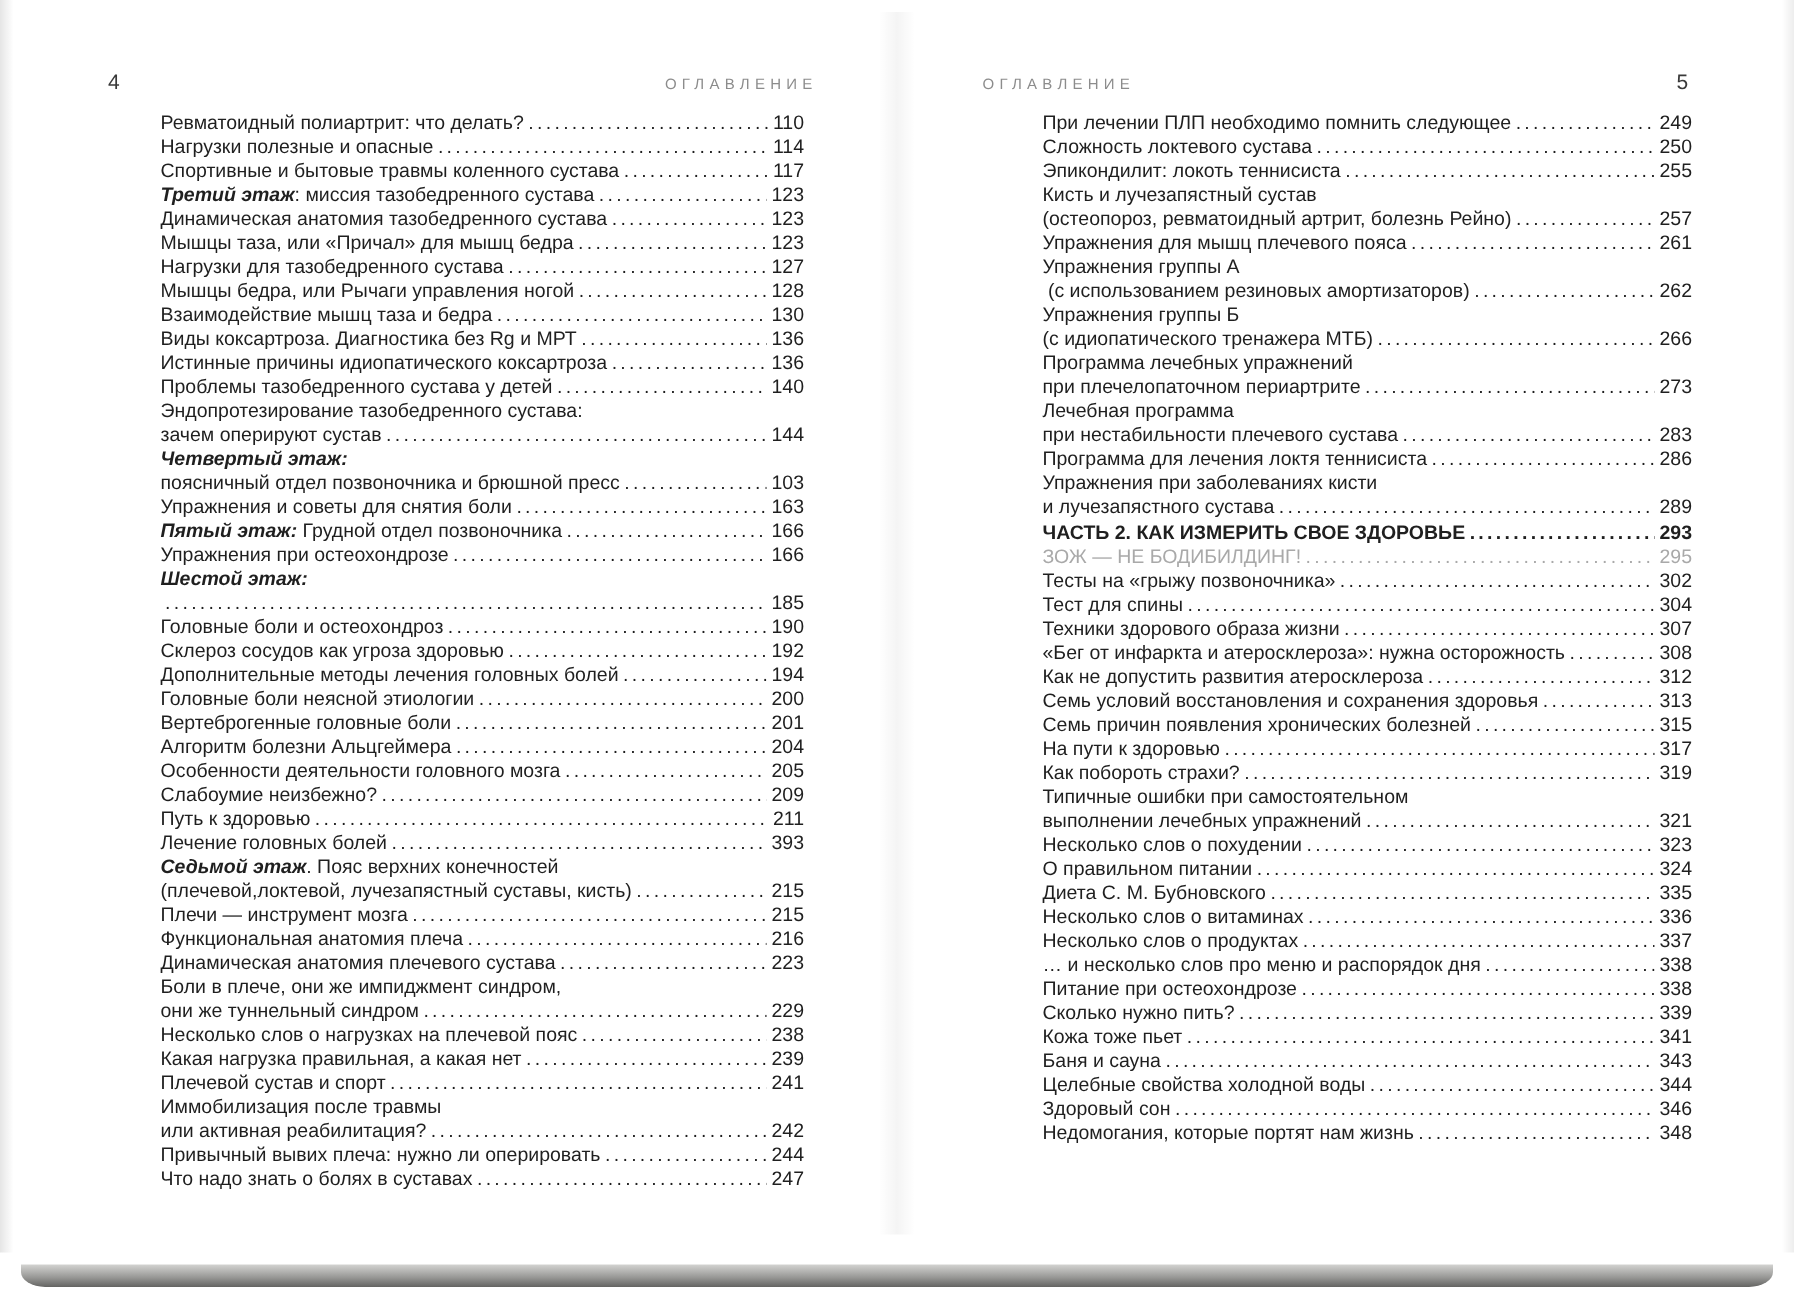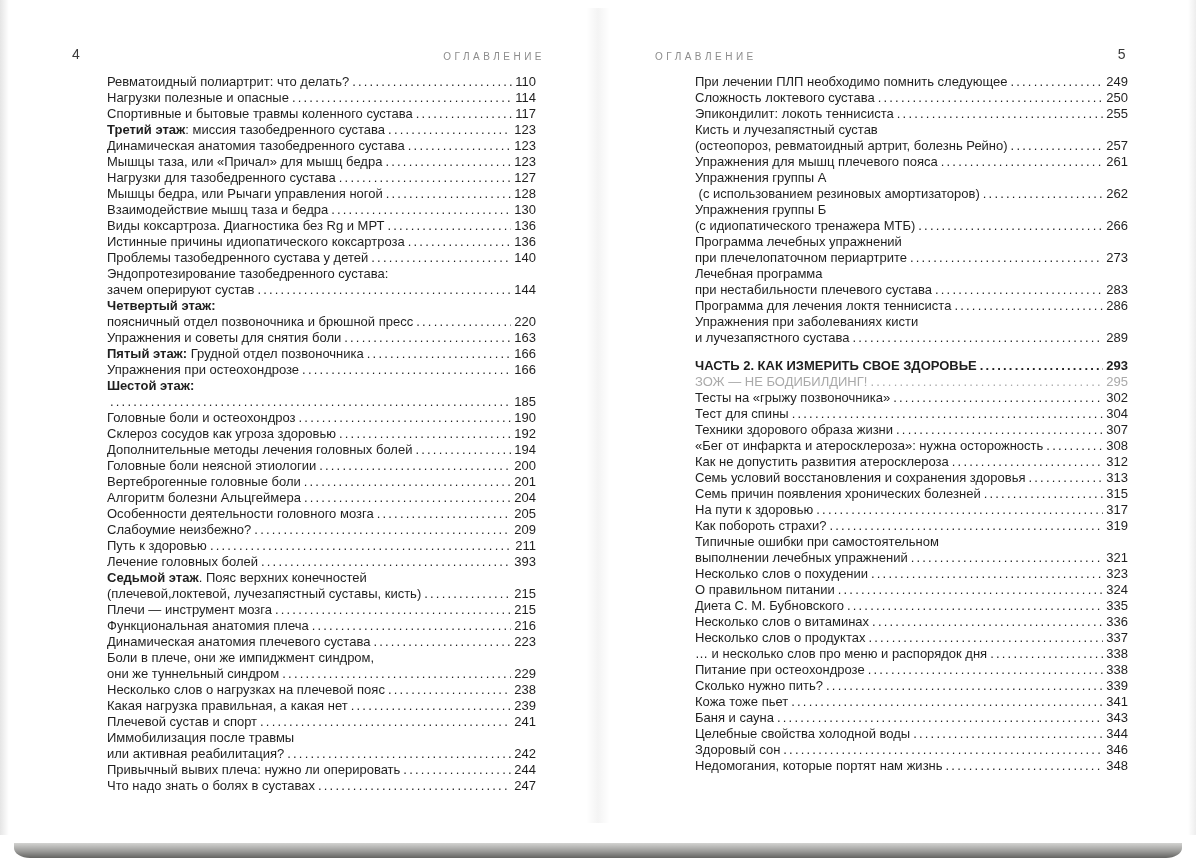--- a/index.html
+++ b/index.html
@@ -51,25 +51,25 @@
   .page.left  .content { left: 107px; width: 429px; }
   .page.right .content { left: 97px;  width: 433px; }
 
   .row {
     display: flex;
     align-items: baseline;
     line-height: 16px;
     height: 16px;
     font-size: 13px;
   }
-  .row.gap  { margin-top: 12px; }
+  .row.gap  { margin-top: 1px; }
   .row.part { font-weight: 700; }
   .row.gray { color: var(--muted-entry, #a9a9a9); text-align: center; }
   .txt { white-space: pre; }
-  .txt b { font-weight: 700; }
+  .txt b { font-weight: 700; font-style: italic; }
   .leader {
     flex: 1 1 auto;
     overflow: hidden;
     white-space: nowrap;
     margin: 0 3px 0 3px;
     min-width: 6px;
   }
   .leader::before {
     content: "........................................................................................................................................................................................................";
     letter-spacing: 2.2px;
@@ -186,21 +186,21 @@
           <span class="txt">зачем оперируют сустав</span>
           <span class="leader"></span>
           <span class="pg">144</span>
         </div>
         <div class="row">
           <span class="txt"><b>Четвертый этаж:</b></span>
         </div>
         <div class="row">
           <span class="txt">поясничный отдел позвоночника и брюшной пресс</span>
           <span class="leader"></span>
-          <span class="pg">220</span>
+          <span class="pg">103</span>
         </div>
         <div class="row">
           <span class="txt">Упражнения и советы для снятия боли</span>
           <span class="leader"></span>
           <span class="pg">163</span>
         </div>
         <div class="row">
           <span class="txt"><b>Пятый этаж:</b> Грудной отдел позвоночника</span>
           <span class="leader"></span>
           <span class="pg">166</span>

